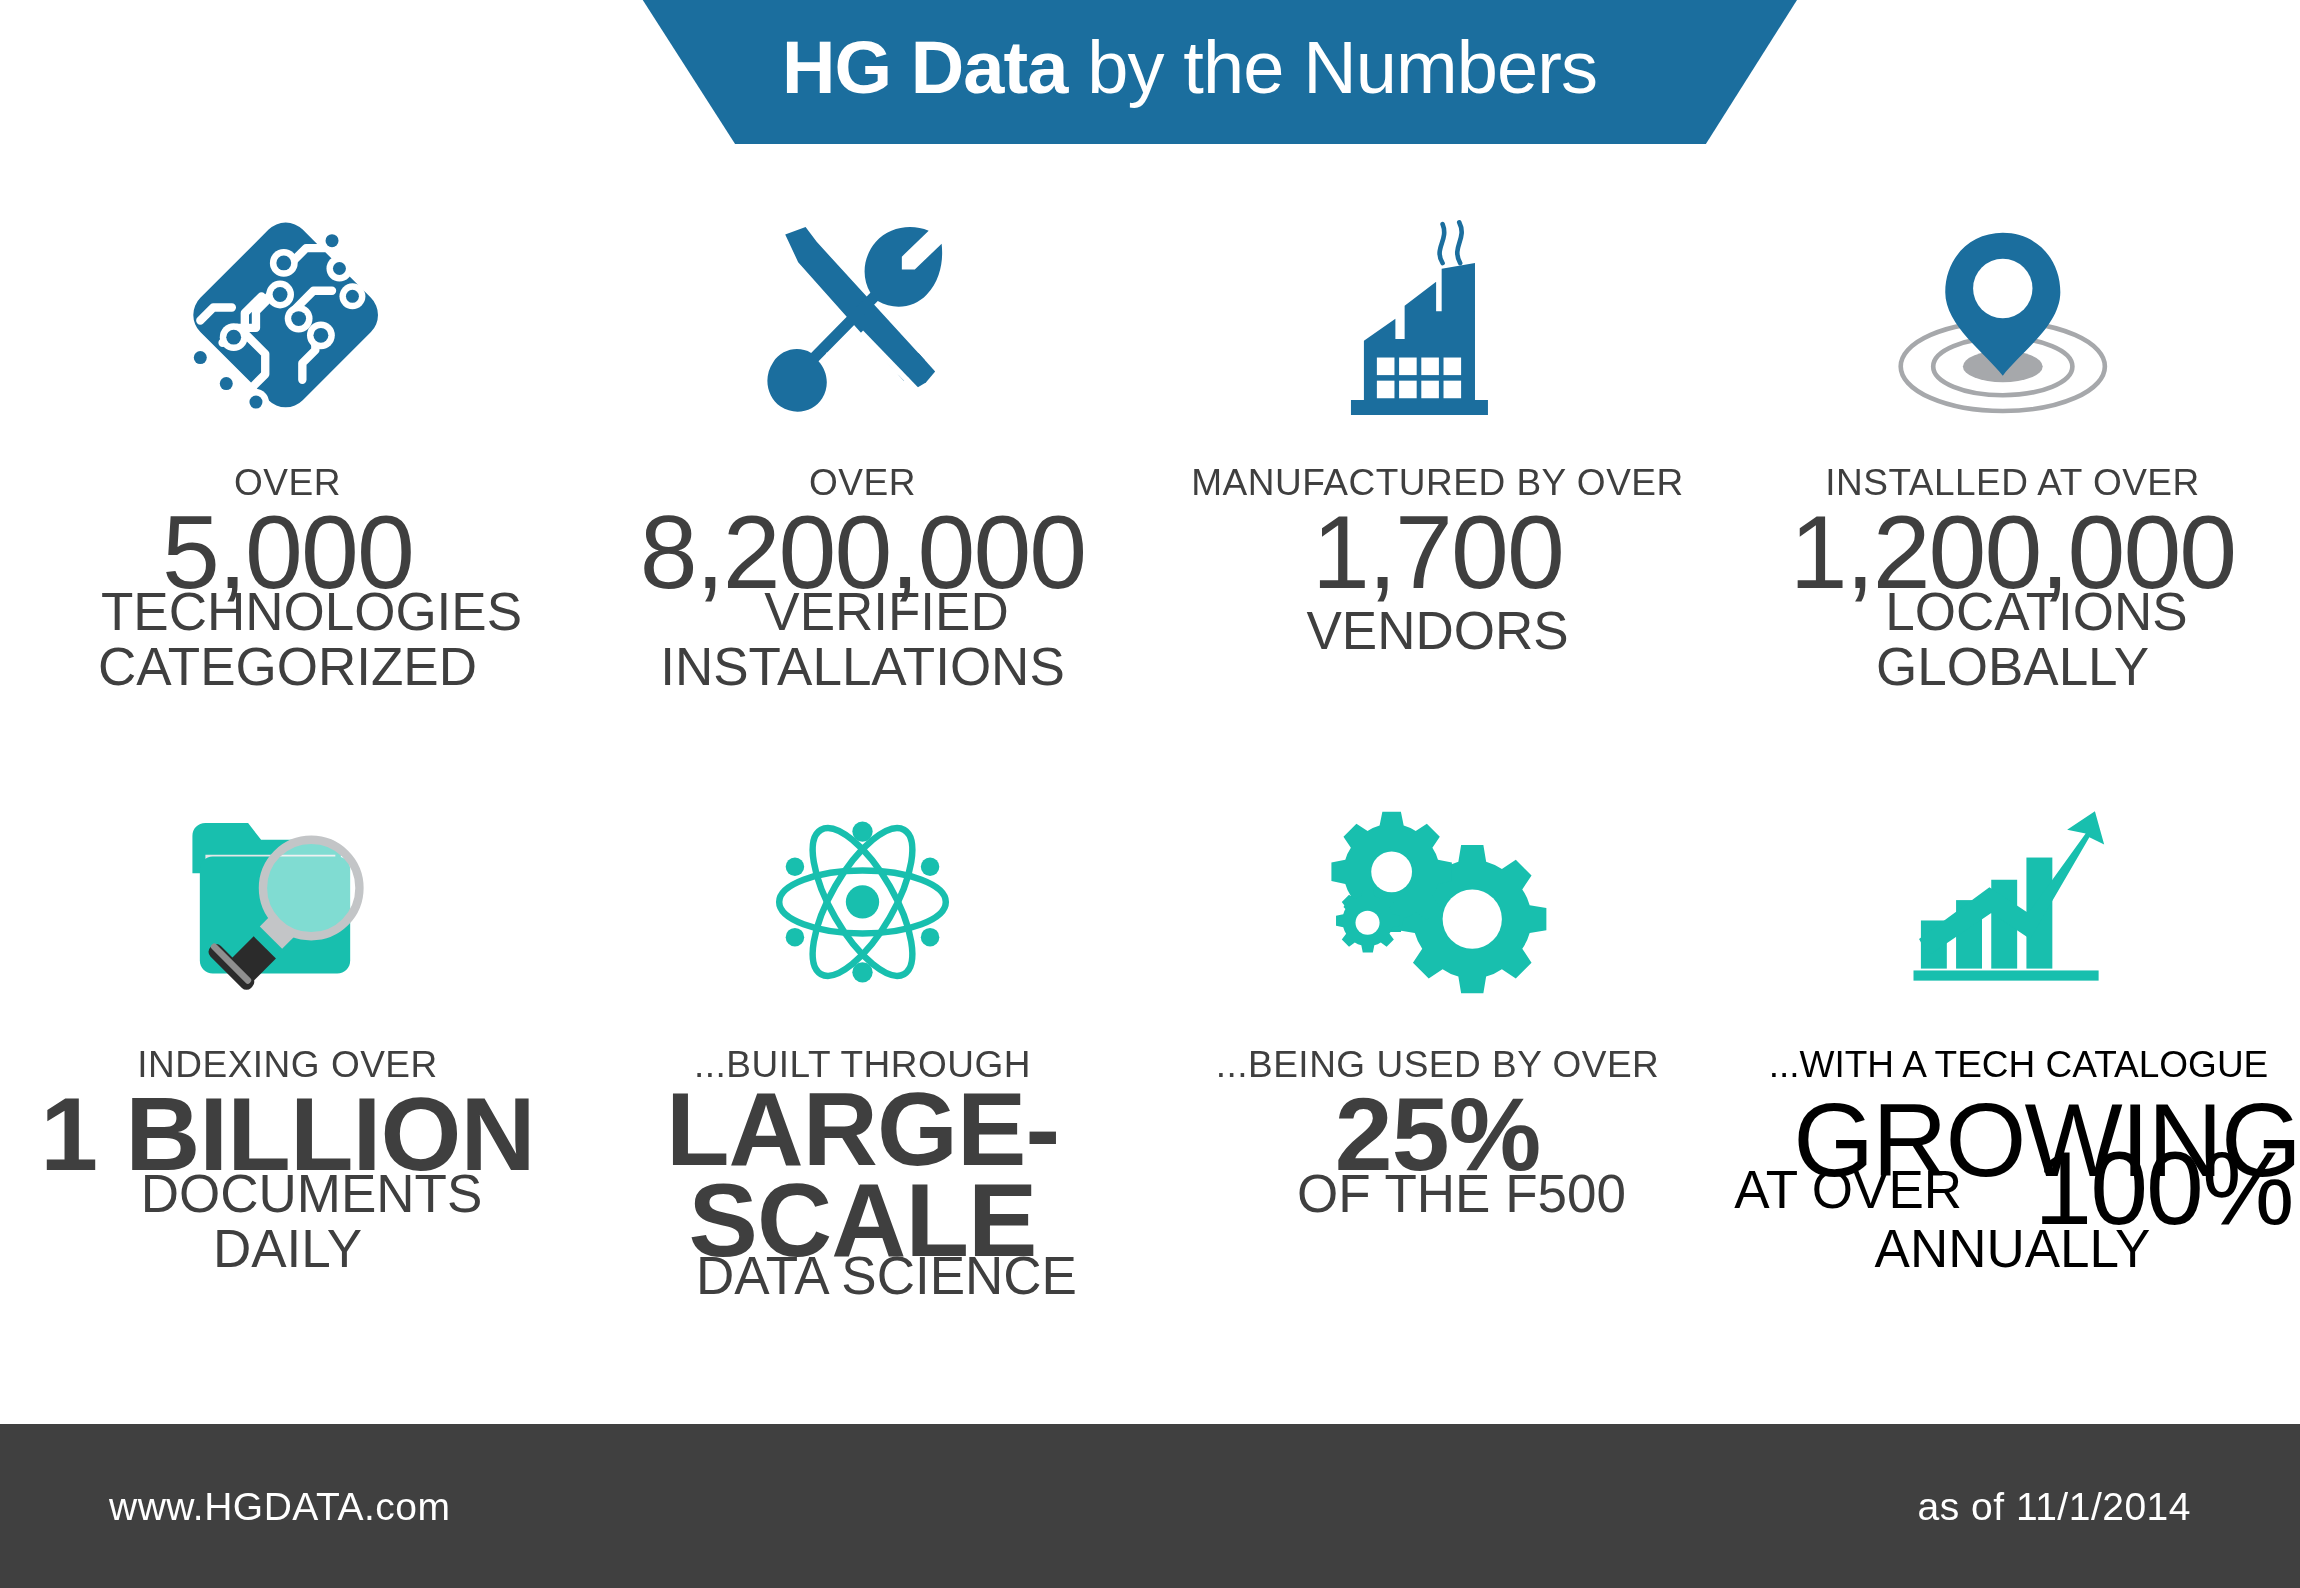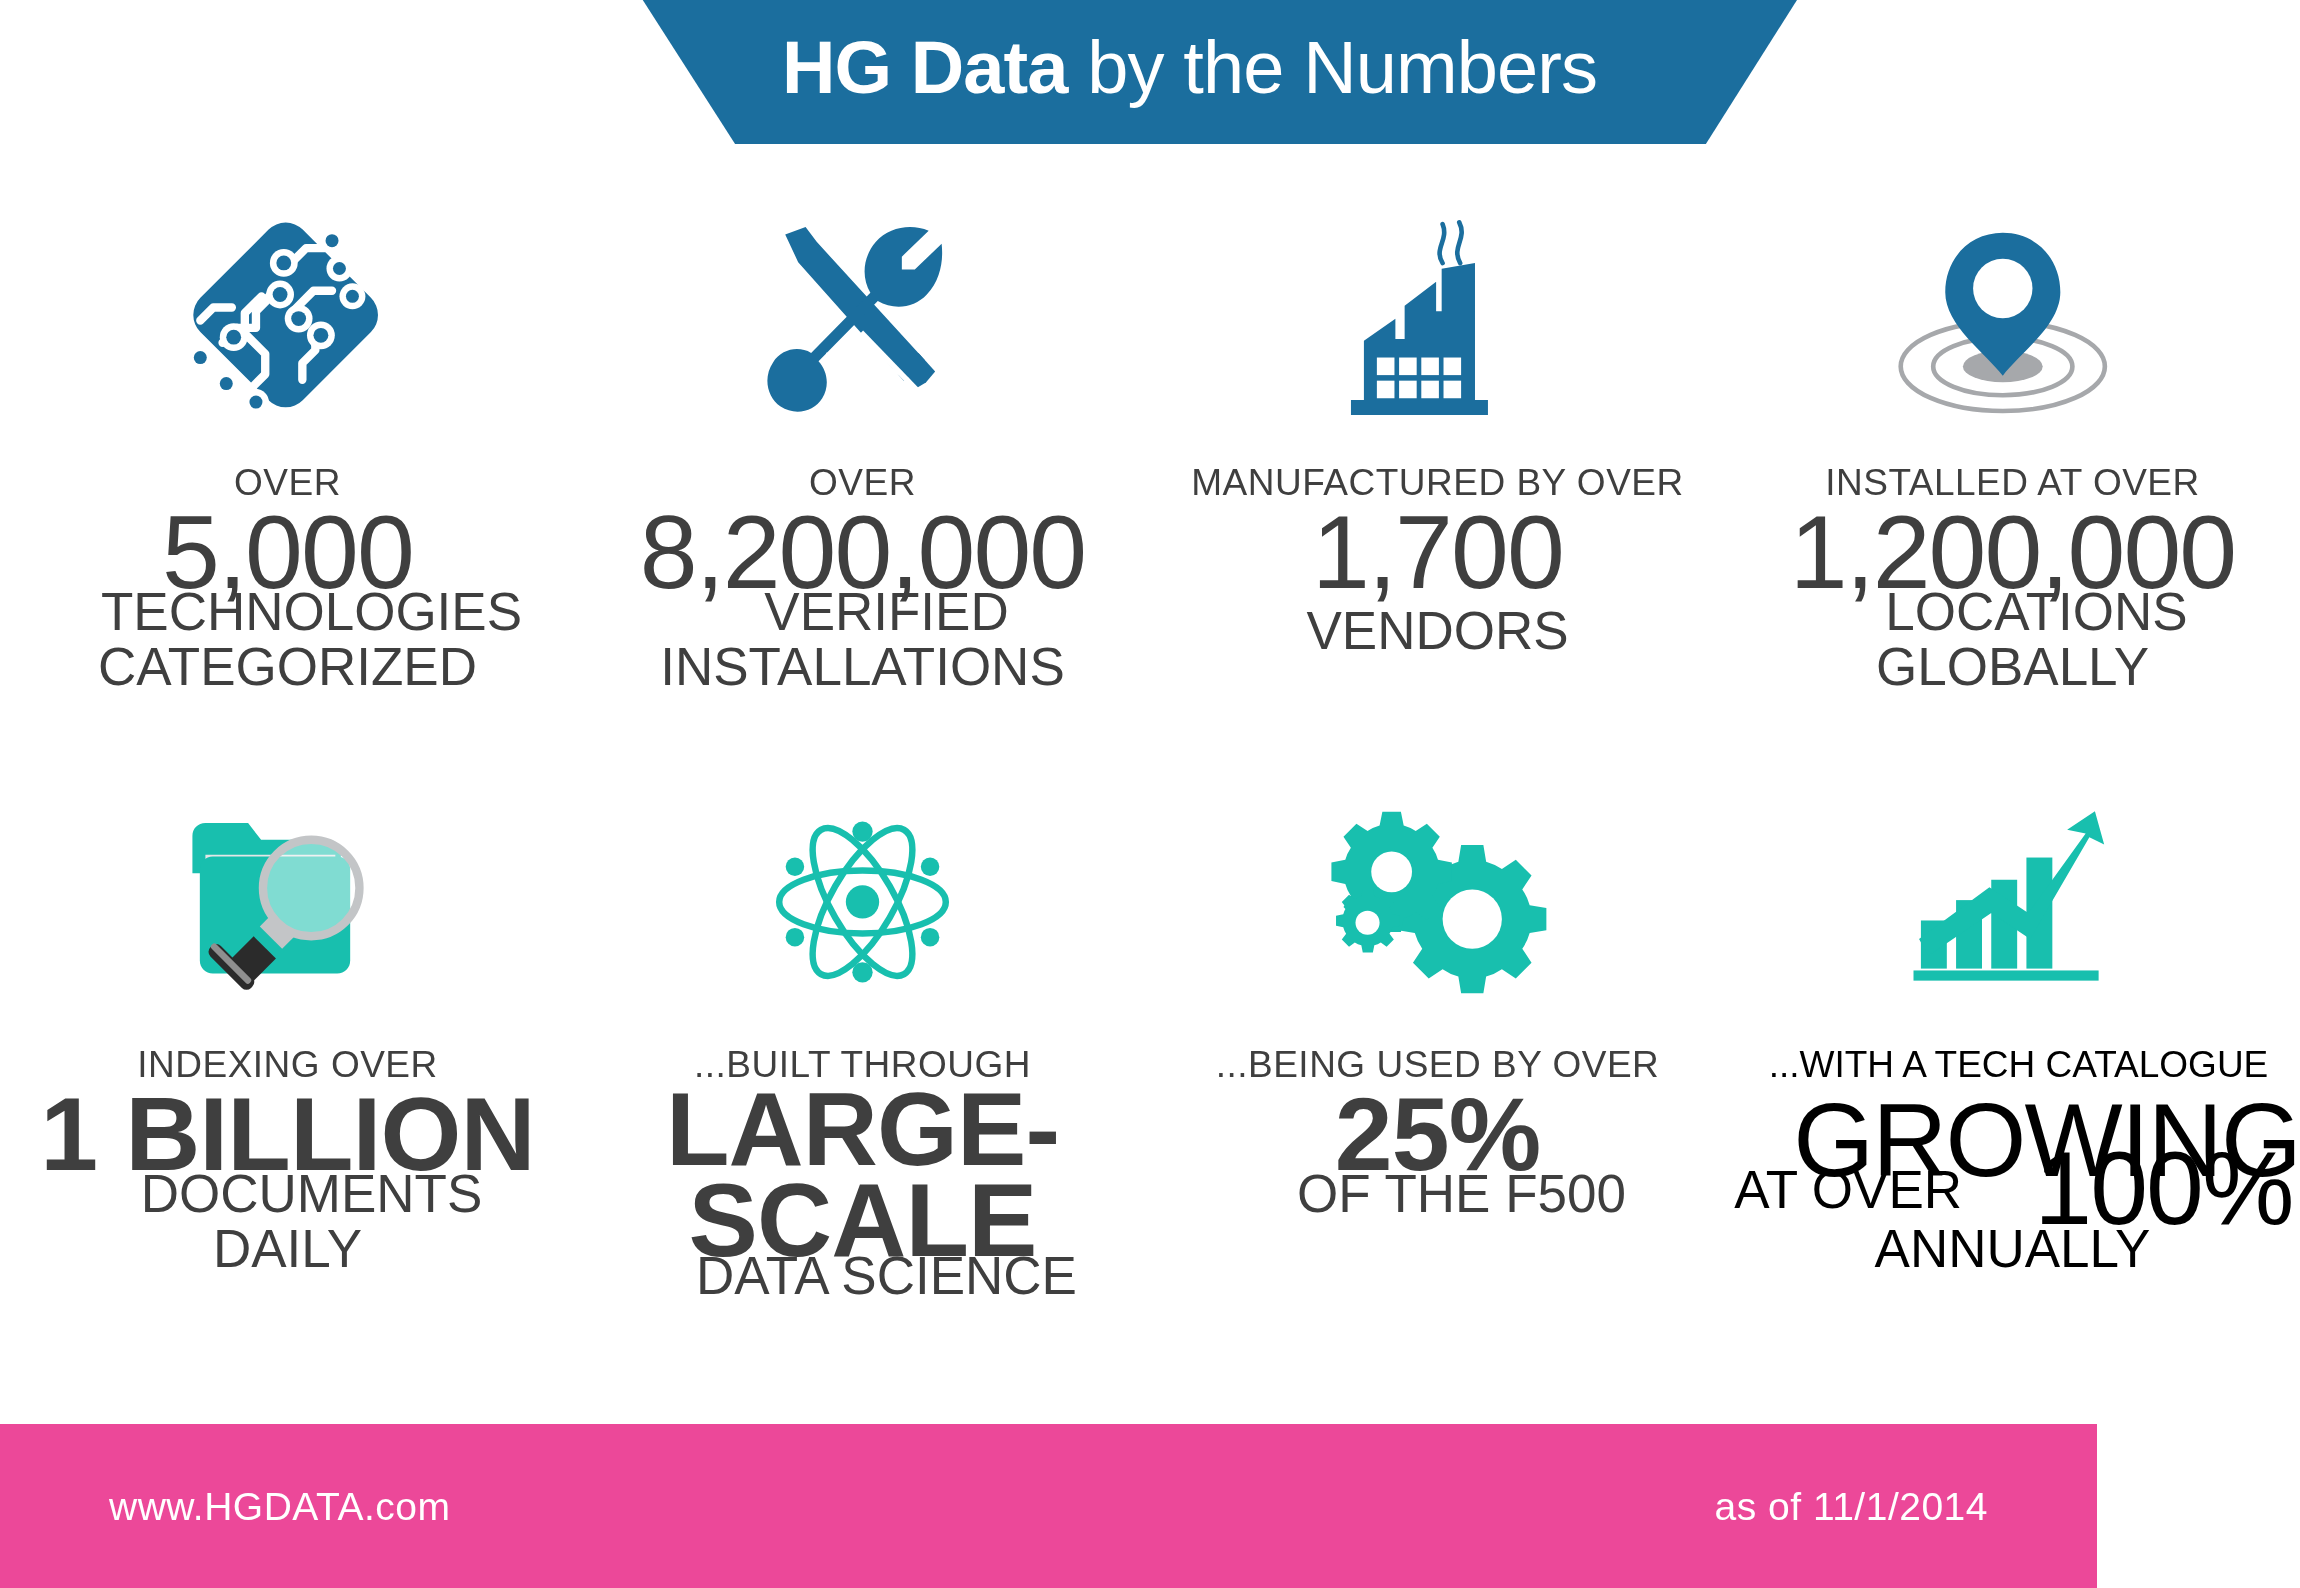--- a/index.html
+++ b/index.html
@@ -69,22 +69,22 @@
     position:absolute;right:7.4px;top:93px;text-align:right;
     font-size:104px;font-weight:400;line-height:.95;letter-spacing:-1.9px;white-space:nowrap;
   }
   .growcell .g-annually{
     position:absolute;left:0;right:0;top:176px;text-align:center;
     font-size:53px;font-weight:300;line-height:1;white-space:nowrap;
   }
 
   
   .footer{
-    position:absolute;left:0;bottom:0;width:2097px;height:165px;
-    background:#ec4899;display:flex;align-items:center;justify-content:space-between;
+    position:absolute;left:0;bottom:0;width:2300px;height:165px;
+    background:#404040;display:flex;align-items:center;justify-content:space-between;
     box-sizing:border-box;padding:0 109px;
   }
   .footer-text{color:#ffffff;font-size:39px;font-weight:300;letter-spacing:0.5px;}
 </style>
 </head>
 <body>
 
 <div class="header-wrap">
   <div class="header-banner">
     <div class="header-title">

